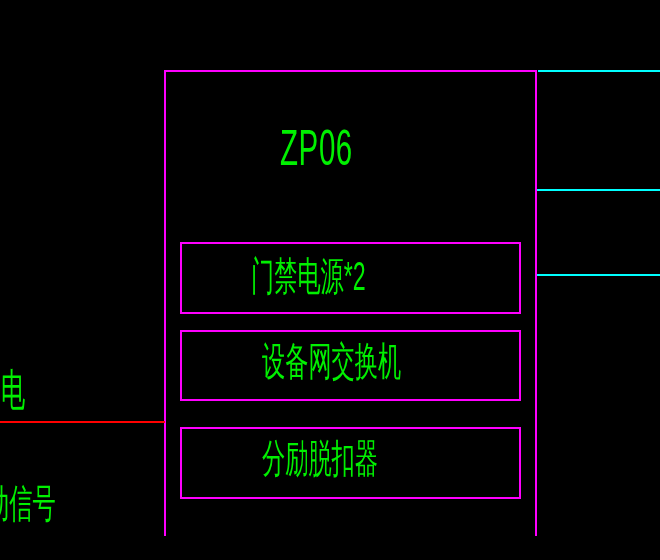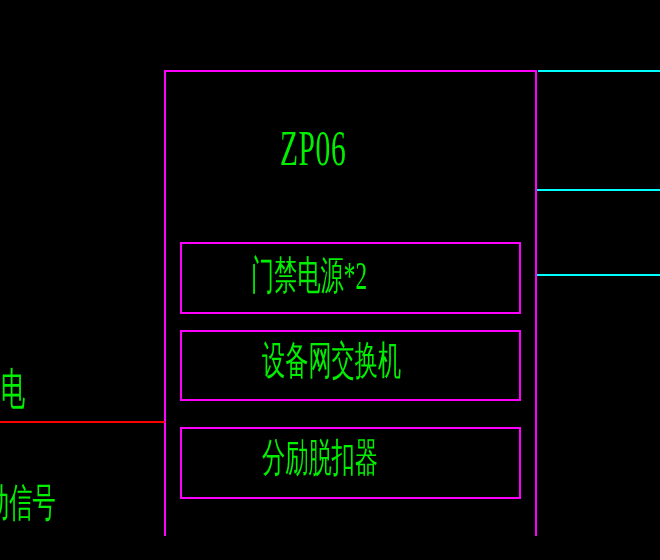--- a/index.html
+++ b/index.html
@@ -8,21 +8,21 @@
     --cyan:#00ffff;
     --red:#ff0000;
     --green:#00f000;
   }
   html,body{margin:0;padding:0;background:var(--bg);}
   .canvas{
     position:relative;
     width:660px;height:536px;
     background:var(--bg);
     overflow:hidden;
-    font-family:Liberation Serif, serif;
+    font-family:Liberation Sans, sans-serif;
   }
   
   .cadtext{
     position:absolute;
     color:var(--green);
     white-space:nowrap;
     transform-origin:0 0;
     font-weight:400;
     line-height:1.1;
   }

